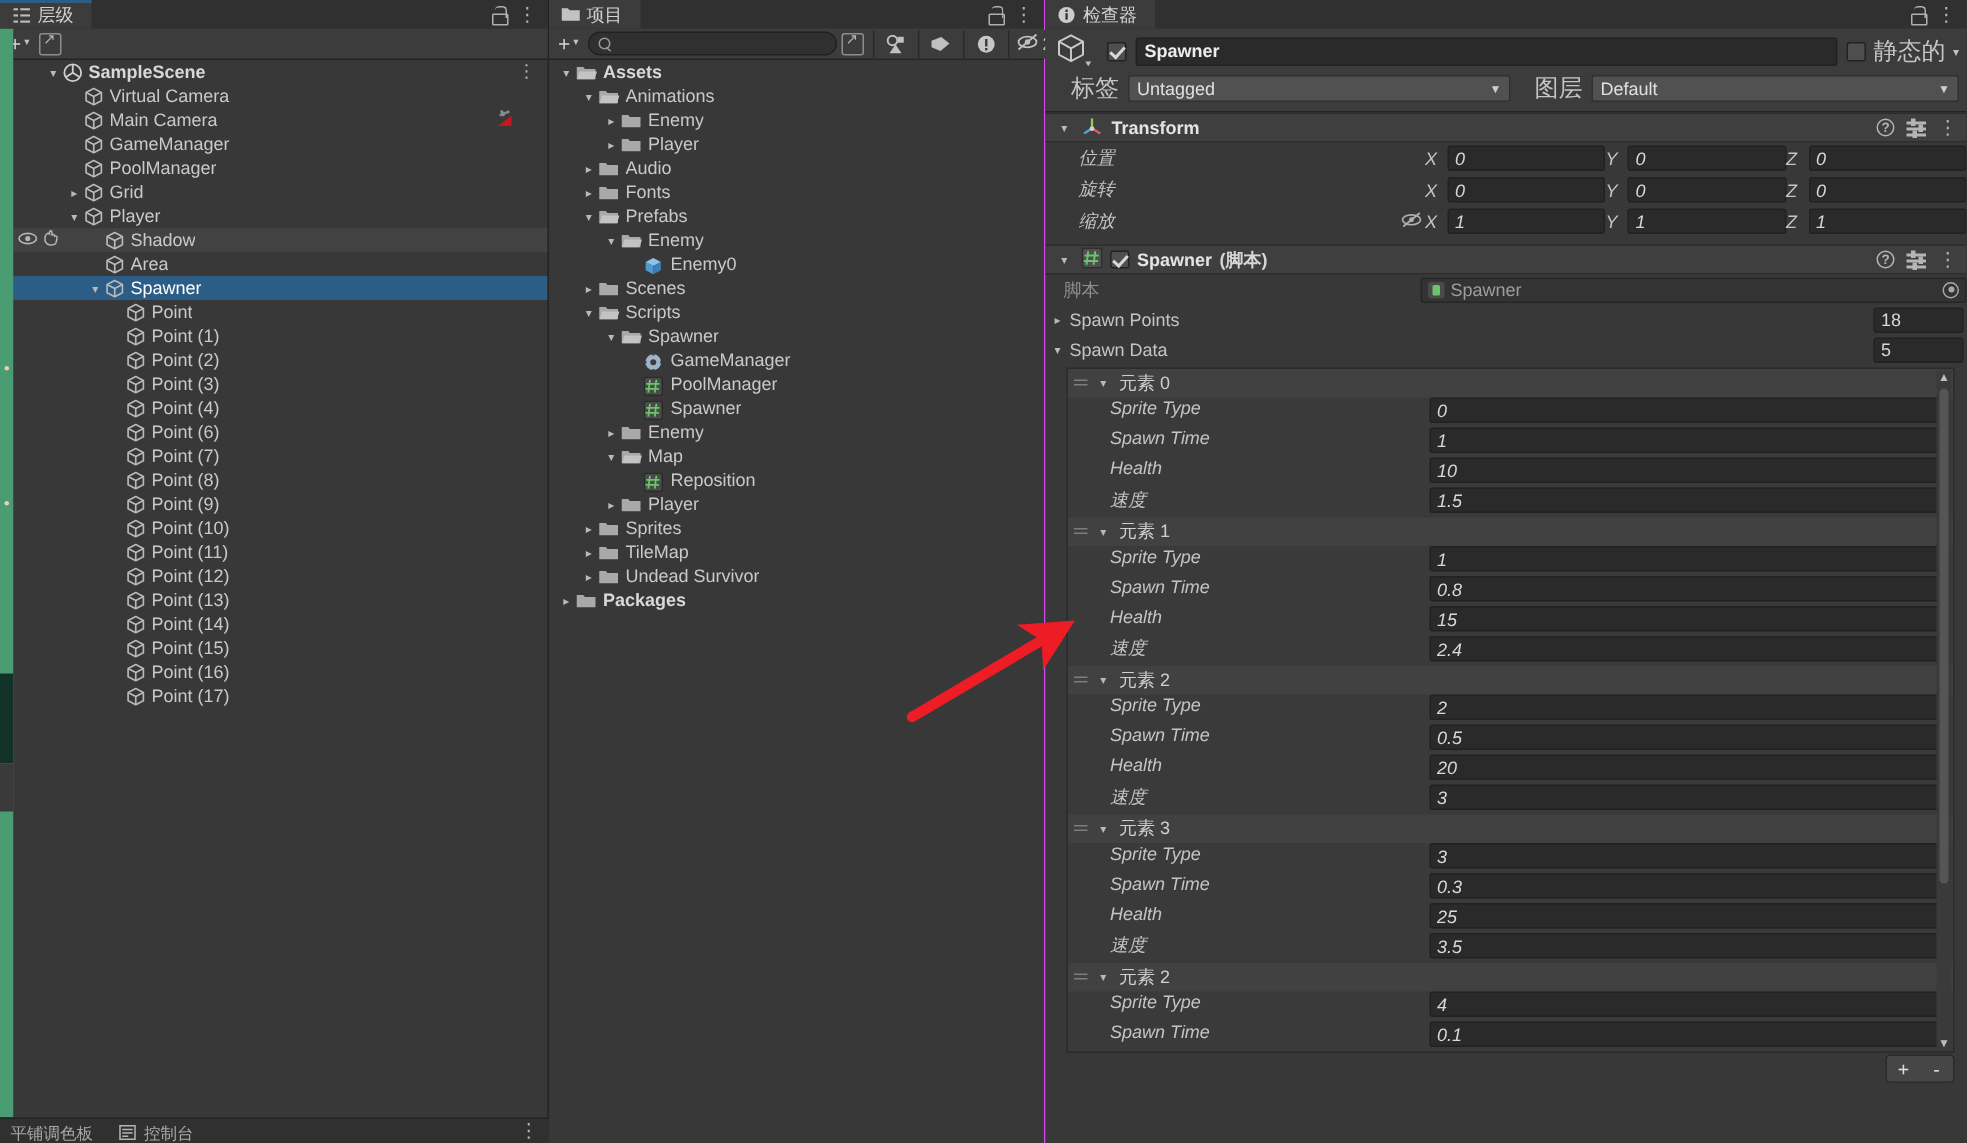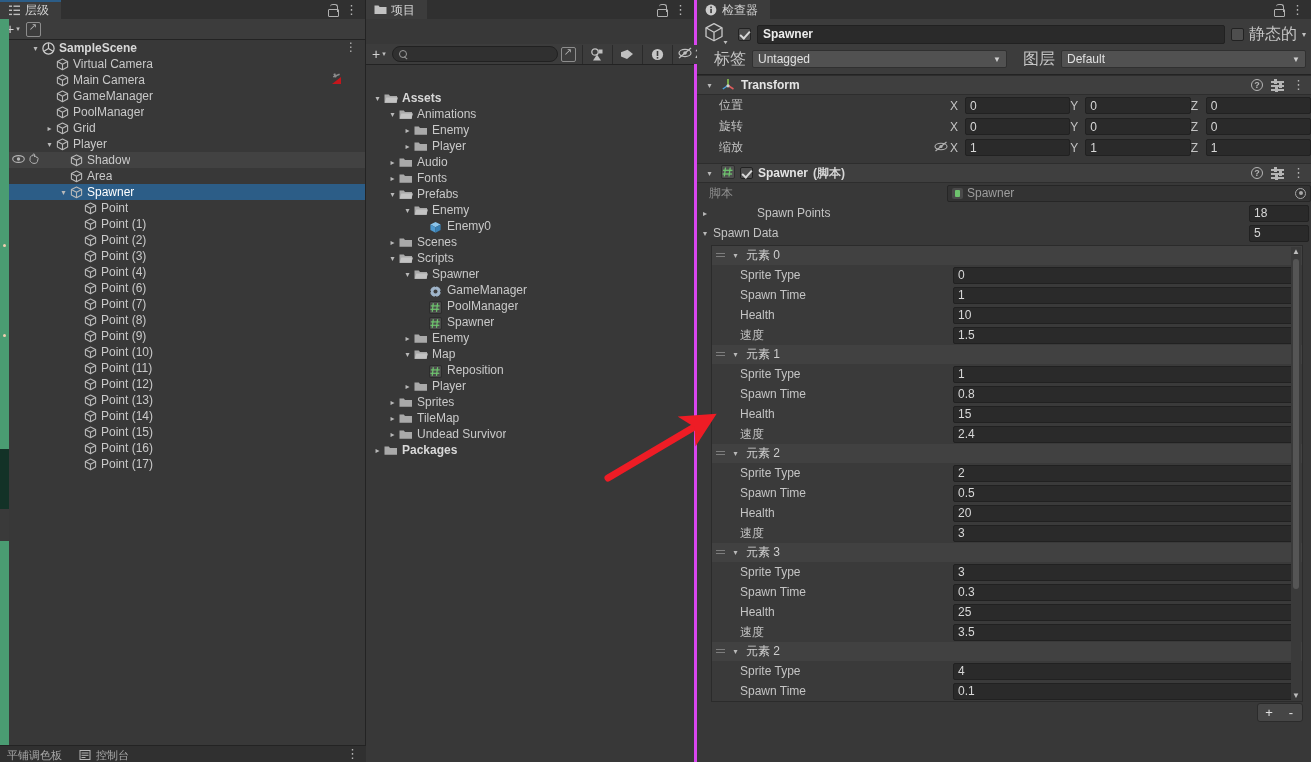--- a/index.html
+++ b/index.html
@@ -101,21 +101,21 @@
   .label { overflow:hidden; text-overflow: ellipsis; }
   .bold { font-weight: bold; color:#d8d8d8; }
 
   
   #hierarchy { width: 366px; flex: 0 0 366px; border-right: 1px solid #232323; }
   .eye-col { position:absolute; left:12px; top:1px; display:flex; gap:3px; align-items:center;}
   .scene-kebab { position:absolute; right:8px; top:1px; font-size:12px; line-height:12px; color:#b4b4b4;}
   .cam-badge { position:absolute; right:20px; top:1px; }
 
   
-  #project { width: 331px; flex: 0 0 331px; border-right: 3px solid #d946ef; gap: 25px; }
+  #project { width: 331px; flex: 0 0 331px; border-right: 1px solid #d946ef; }
 
   
   #inspector { flex: 1 1 auto; background:#383838; min-width:0; }
   .insp-head {
     background:#3c3c3c; padding: 4px 5px 5px 5px; border-bottom:1px solid #232323;
   }
   .insp-row1 { display:flex; align-items:center; gap:6px; height:22px;}
   .goicon-big { width:30px; height:26px; position:relative; flex:0 0 30px;}
   .cbx {
     width:13px;height:13px;flex:0 0 13px;background:#4e4e4e;border:1px solid #222;
@@ -156,21 +156,21 @@
   .pre-ico i{ position:absolute; height:1.5px; background:#b5b5b5; left:0; width:13px;}
   .pre-ico i:nth-child(1){ top:2px;}
   .pre-ico i:nth-child(2){ top:6px;}
   .pre-ico i:nth-child(3){ top:10px;}
   .pre-ico b{ position:absolute; width:3px;height:5px;background:#b5b5b5;}
   .pre-ico b:nth-child(4){ left:3px; top:0px;}
   .pre-ico b:nth-child(5){ left:8px; top:4px;}
   .pre-ico b:nth-child(6){ left:4px; top:8px;}
 
   
-  .tr-row { height:21px; display:flex; align-items:center; padding-left:22px;}
+  .tr-row { height:21px; display:flex; align-items:center; padding-left:22px;font-style:italic;}
   .tr-lbl { width:215px; flex:0 0 215px; color:#c4c4c4;}
   .axis-grp{ display:flex; align-items:center; flex:1 1 0; gap:0; min-width:0;}
   .axis { display:flex; align-items:center; flex:1 1 0; min-width:0;}
   .axis .ax-l { width:15px; flex:0 0 15px; text-align:left; color:#c4c4c4;}
   .num-in {
     flex:1 1 0; height:17px; background:#2a2a2a; border:1px solid #212121; border-radius:2px;
     color:#d8d8d8; font-size:12px; display:flex; align-items:center; padding:0 4px; min-width:0;
   }
   .eye-off { width:16px;flex:0 0 16px; position:relative; color:#b0b0b0; font-size:11px;}
 
@@ -202,21 +202,21 @@
   .listbox {
     margin:2px 8px 0 14px; border:1px solid #2b2b2b; background:#3a3a3a; position:relative;
   }
   .el-head {
     height:19px; display:flex; align-items:center; gap:4px; padding-left:4px; background:#414141;
     color:#cfcfcf;
   }
   .grip { width:9px;flex:0 0 9px; position:relative; height:9px;}
   .grip i{position:absolute;left:0;width:9px;height:1.3px;background:#7d7d7d;}
   .grip i:nth-child(1){top:2px} .grip i:nth-child(2){top:5px}
-  .el-row { height:20px; display:flex; align-items:center; padding-left:28px;}
+  .el-row { height:20px; display:flex; padding-left:28px;font-style:italic;}
   .el-lbl { width:213px; flex:0 0 213px; color:#c4c4c4;}
   .el-in {
     flex:1 1 auto; height:17px; background:#2a2a2a; border:1px solid #212121; border-radius:2px;
     color:#d8d8d8; display:flex; align-items:center; padding:0 4px; min-width:0; margin-right:6px;
   }
   .listscroll{
     position:absolute; right:1px; top:1px; bottom:1px; width:10px; background:#3a3a3a;
     display:flex; flex-direction:column; align-items:center; justify-content:space-between;
   }
   .listscroll .thumb{ position:absolute; top:12px; width:6px; height:330px; background:#555; border-radius:3px;}
@@ -1161,21 +1161,21 @@
         <span class="p-lbl dim">脚本</span>
         <span class="objfield">
           <span class="script-chip"></span>
           <span style="flex:1 1 auto;">Spawner</span>
           <span class="radio-dot"></span>
         </span>
       </div>
 
       <div class="foldrow">
         <span class="arrow">▸</span>
-        <span style="flex:1 1 auto;margin-left:44px;">Spawn Points</span>
+        <span style="flex:1 1 auto;">Spawn Points</span>
         <span class="count-box">
           <span>18</span>
         </span>
       </div>
 
       <div class="foldrow">
         <span class="arrow">▾</span>
         <span style="flex:1 1 auto;">Spawn Data</span>
         <span class="count-box">
           <span>5</span>

